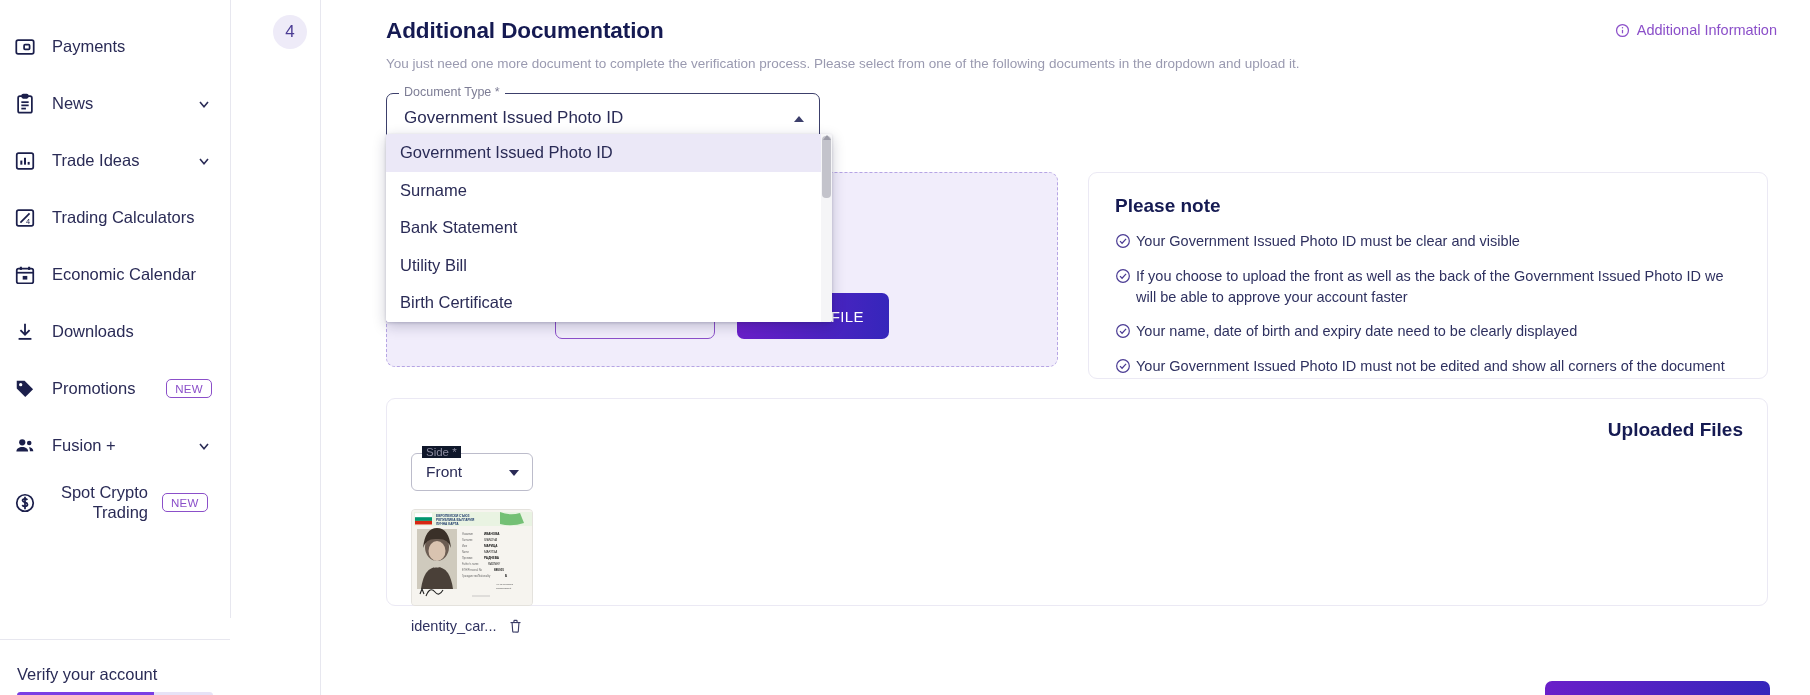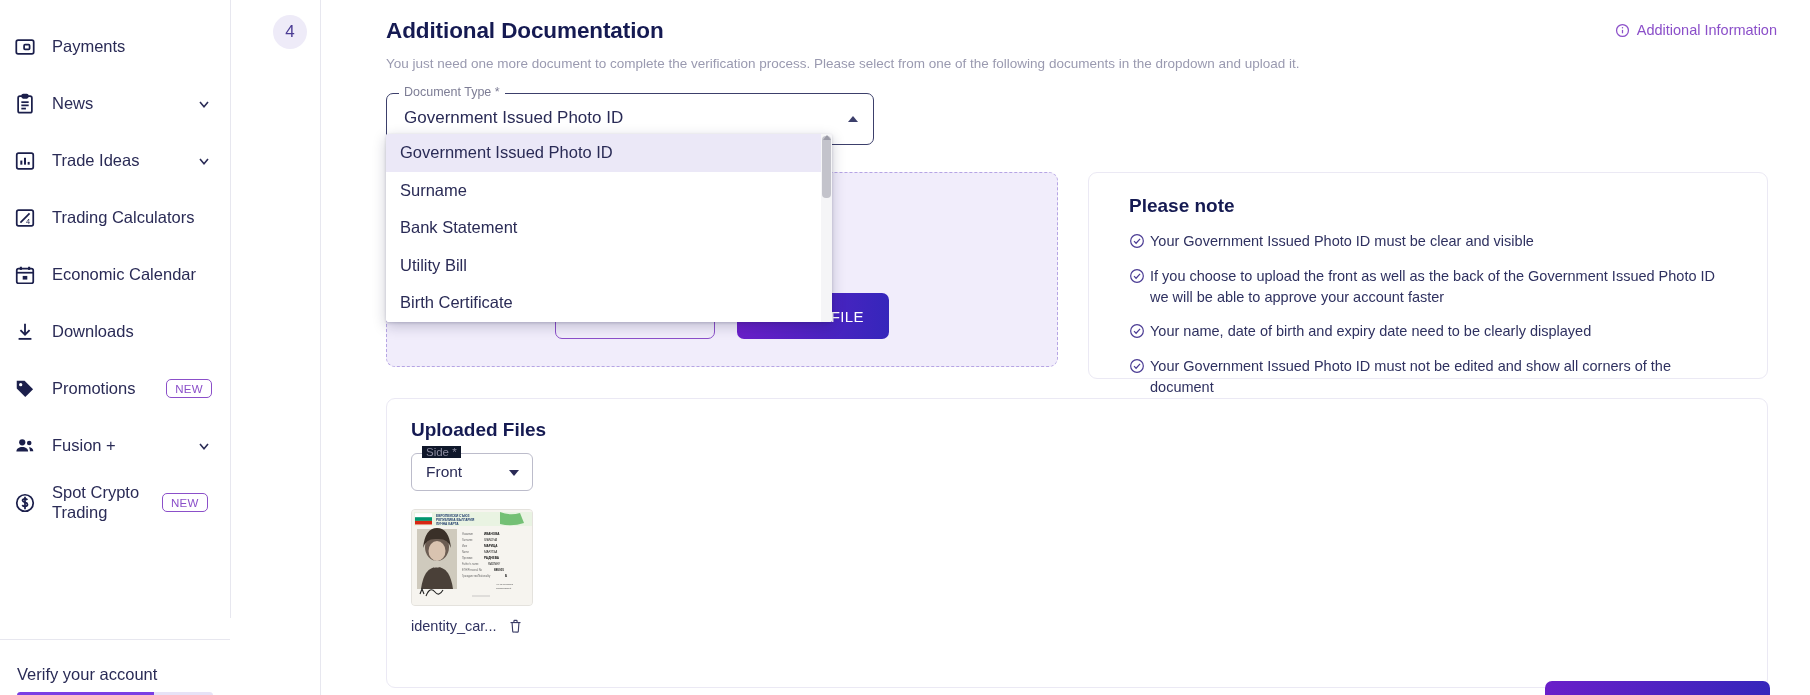--- a/index.html
+++ b/index.html
@@ -33,21 +33,21 @@
     display: flex; align-items: center; justify-content: center;
     color: #1b1f4b;
   }
   .nav-icon svg { display: block; }
   .nav-label {
     font-size: 16.5px;
     color: #2a2b56;
     line-height: 1.18;
     flex: 1 1 auto;
   }
-  .nav-label.two-line { max-width: 96px; }
+  .nav-label.two-line { max-width: 96px; text-align: right; }
   .badge-new {
     border: 1px solid #8b4fc9;
     color: #8b4fc9;
     font-size: 11.5px;
     border-radius: 5px;
     padding: 2.5px 8px;
     letter-spacing: .3px;
     white-space: nowrap;
   }
   .chev {
@@ -101,21 +101,21 @@
   .addl-info {
     position: absolute; right: 33px; top: 22px;
     display: flex; align-items: center; gap: 7px;
     color: #8b4fc9; font-size: 14.5px; cursor: pointer;
   }
   .addl-info svg { display:block; }
 
   
   .doc-select {
     position: absolute; left: 33px; top: 93px;
-    width: 488px; height: 52px;
+    width: 434px; height: 52px;
     border: 1px solid #3c3f6b; border-radius: 7px;
     background: #fff;
     cursor: pointer;
   }
   .doc-select .legend {
     position: absolute; left: 12px; top: -9px;
     background: #fff; padding: 0 5px;
     font-size: 12.5px; color: #7d7d95;
   }
   .doc-select .legend em { font-style: normal; }
@@ -193,38 +193,39 @@
     color: #fff; font-size: 15px; letter-spacing: .4px;
     cursor: pointer; font-family: inherit;
   }
 
   
   .note-card {
     position: absolute; left: 735px; top: 172px;
     width: 680px; height: 207px;
     background: #fff; border: 1px solid #ebe9f4;
     border-radius: 9px;
-    padding: 22px 40px;
+    padding: 22px 26px;
   }
   .note-title {
     font-size: 19px; font-weight: bold; color: #151a52;
     margin-bottom: 14px;
   }
   .note-row { display: flex; gap: 5px; margin-bottom: 13px; }
   .note-row:last-child { margin-bottom: 0; }
   .note-check { flex: 0 0 16px; margin-top: 2px; color: #4b3c94; }
   .note-text { font-size: 14.5px; color: #2f3160; line-height: 1.45; }
 
   
   .files-card {
     position: absolute; left: 33px; top: 398px;
-    width: 1382px; height: 290px;
+    width: 1382px; height: 208px;
     background: #fff; border: 1px solid #ebe9f4;
     border-radius: 9px;
     padding: 20px 24px;
+    text-align: right;
   }
   .files-title {
     font-size: 19px; font-weight: bold; color: #151a52;
   }
   .side-select {
     position: absolute; left: 24px; top: 54px;
     width: 122px; height: 38px;
     border: 1px solid #bcbccb; border-radius: 6px;
     background: #fff; cursor: pointer;
   }

